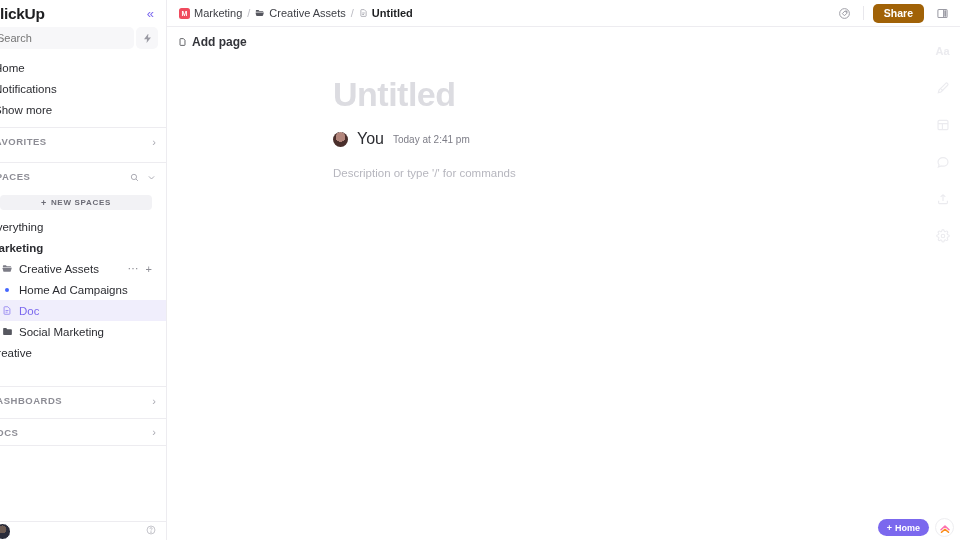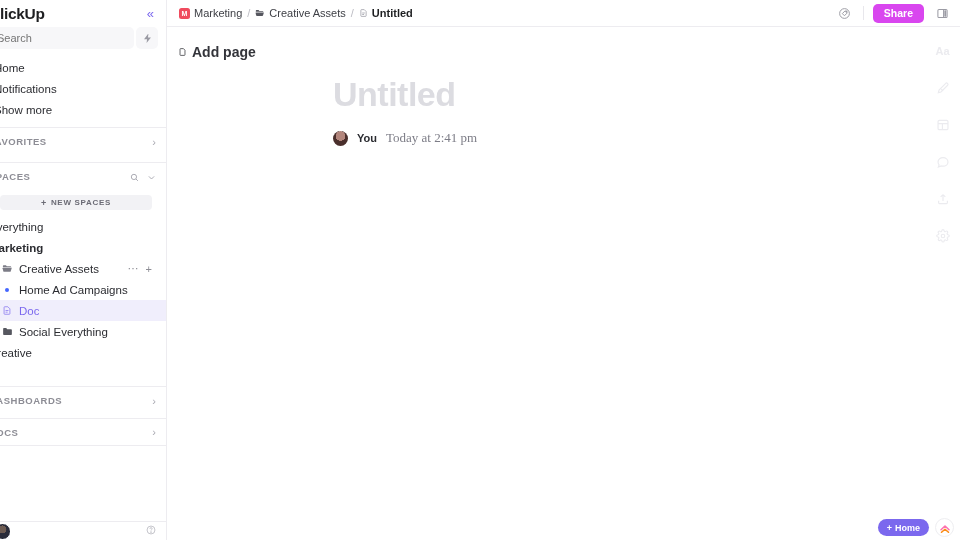--- a/index.html
+++ b/index.html
@@ -155,51 +155,51 @@
     padding-right: 8px;
   }
   .icon-btn {
     width: 19px; height: 19px;
     display: flex; align-items: center; justify-content: center;
     color: #9b9ba4; cursor: pointer; border-radius: 4px;
   }
   .divider-v { width: 1px; height: 14px; background: #e8e7ec; }
   .share-btn {
     height: 19px; padding: 0 11px;
-    background: #d946ef; color: #fff;
+    background: #a16207; color: #fff;
     border-radius: 5px; border: none;
     font-family: "Liberation Sans", sans-serif;
     font-size: 10.5px; font-weight: bold;
     display: flex; align-items: center; cursor: pointer;
   }
 
   .doc-area { flex: 1; position: relative; display: flex; }
   .doc-left { width: 100%; position: relative; }
   .addpage {
-    position: absolute; top: 17px; left: 11px;
+    position: absolute; top: 8px; left: 11px;
     display: flex; align-items: center; gap: 5px;
-    font-size: 14px; font-weight: bold; color: #33343a;
+    font-size: 12px; font-weight: bold; color: #33343a;
     cursor: pointer;
   }
   .doc-body { padding-top: 50px; padding-left: 166px; }
   .doc-title {
     font-size: 34px; font-weight: bold; color: #dcdce1;
     letter-spacing: -0.5px; line-height: 1;
     outline: none;
   }
   .doc-meta {
     display: flex; align-items: center; gap: 9px;
     margin-top: 19px;
   }
   .meta-avatar {
     width: 15px; height: 15px; border-radius: 50%;
     background: radial-gradient(circle at 50% 34%, #b3867c 0 38%, #4a2f2c 39% 100%);
   }
-  .meta-you { font-size: 11px; font-weight: bold; color: #2b2c31; }
-  .meta-time { font-size: 13px; color: #7d7d87; font-family: Liberation Serif, serif; }
+  .meta-you { font-size: 16px; font-weight: normal; color: #2b2c31; }
+  .meta-time { font-size: 10px; color: #7d7d87; }
   .doc-desc {
     margin-top: 19px; font-size: 11.5px; color: #b6b6be;
     outline: none;
   }
 
   .right-rail {
     position: absolute; top: 0; right: 0;
     width: 35px; height: 100%;
     display: flex; flex-direction: column; align-items: center;
     padding-top: 14px; gap: 17px;
@@ -333,21 +333,21 @@
         </span>
         <span class="t-label">Doc</span>
       </div>
 
       <div class="tree-row indent1">
         <span class="row-icon" style="color:#56575f">
           <svg width="11" height="11" viewBox="0 0 24 24" fill="currentColor">
               <path d="M2.5 6.2A1.7 1.7 0 014.2 4.5h5L11.4 7h8.4a1.7 1.7 0 011.7 1.7v9.1a1.7 1.7 0 01-1.7 1.7H4.2a1.7 1.7 0 01-1.7-1.7V6.2z"></path>
             </svg>
         </span>
-        <span class="t-label">Social Everything</span>
+        <span class="t-label">Social Marketing</span>
       </div>
 
       <div class="tree-row">
         <span class="t-label">Creative</span>
       </div>
     </div>
 
     <div class="section-row" style="margin-top:23px">
       <span class="lbl">DASHBOARDS</span>
       <span class="chev-r">›</span>
@@ -435,20 +435,21 @@
 
         <div class="doc-body">
           <div class="doc-title">Untitled</div>
 
           <div class="doc-meta">
             <span class="meta-avatar"></span>
             <span class="meta-you">You</span>
             <span class="meta-time">Today at 2:41 pm</span>
           </div>
 
+          <div class="doc-desc">Description or type '/' for commands</div>
         </div>
       </div>
 
       <div class="right-rail">
         <div class="rail-ico text">Aa</div>
         <div class="rail-ico">
           <svg width="14" height="14" viewBox="0 0 24 24" fill="none" stroke="currentColor" stroke-width="2">
               <path d="M4 20l4.5-1.2L20 7.3a2 2 0 000-2.8l-.5-.5a2 2 0 00-2.8 0L5.2 15.5 4 20z"></path>
               <path d="M9 14l3 3"></path>
             </svg>

